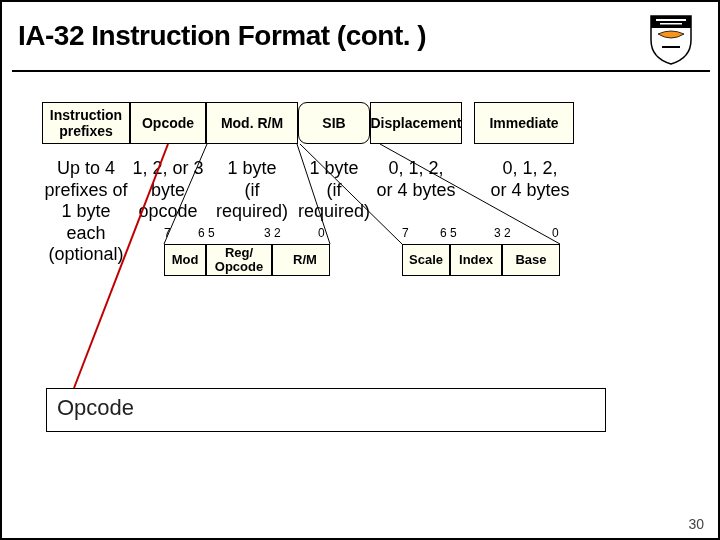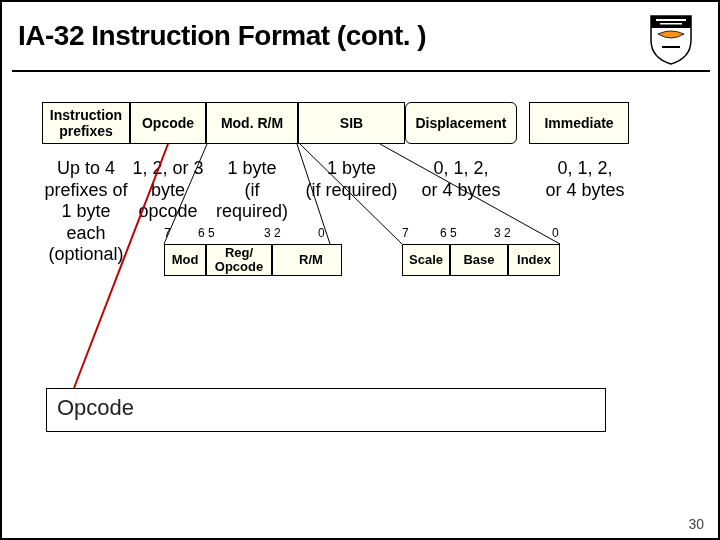--- a/index.html
+++ b/index.html
@@ -66,22 +66,22 @@
     align-items: center;
     justify-content: center;
     text-align: center;
     line-height: 1.15;
     height: 42px;
     box-sizing: border-box;
   }
   .w-pref   { width: 88px; }
   .w-op     { width: 76px; }
   .w-modrm  { width: 92px; }
-  .w-sib    { width: 107px; }
-  .w-disp   { width: 112px; border-radius: 6px; }
+  .w-sib    { width: 72px; border-radius: 9px; }
+  .w-disp   { width: 92px; }
   .w-imm    { width: 100px; margin-left: 12px; }
 
   
   .size-row {
     position: absolute;
     top: 156px;
     left: 40px;
     display: flex;
     font-size: 18px;
     text-align: center;
@@ -111,21 +111,21 @@
     display: flex;
     align-items: center;
     justify-content: center;
     height: 32px;
     box-sizing: border-box;
     text-align: center;
     line-height: 1.1;
   }
   .sm-mod { width: 42px; }
   .sm-reg { width: 66px; }
-  .sm-rm  { width: 70px; padding-left: 8px; }
+  .sm-rm  { width: 58px; padding-left: 8px; }
 
   
   .sib-sub {
     position: absolute;
     top: 242px;
     left: 400px;
     display: flex;
   }
   .sm-scale { width: 48px; }
   .sm-index { width: 52px; }
@@ -221,22 +221,22 @@
     <div class="sub-box sm-rm">R/M</div>
   </div>
 
   <span class="bit-label" style="left:400px; top:224px">7</span>
   <span class="bit-label" style="left:438px; top:224px">6 5</span>
   <span class="bit-label" style="left:492px; top:224px">3 2</span>
   <span class="bit-label" style="left:550px; top:224px">0</span>
 
   <div class="sib-sub">
     <div class="sub-box sm-scale">Scale</div>
+    <div class="sub-box sm-index">Index</div>
     <div class="sub-box sm-base">Base</div>
-    <div class="sub-box sm-index">Index</div>
   </div>
 
   <svg class="connectors">
 
     <line x1="205" y1="142" x2="162" y2="242" stroke="#000" stroke-width="1"></line>
     <line x1="295" y1="142" x2="328" y2="242" stroke="#000" stroke-width="1"></line>
 
     <line x1="298" y1="142" x2="400" y2="242" stroke="#000" stroke-width="1"></line>
     <line x1="378" y1="142" x2="558" y2="242" stroke="#000" stroke-width="1"></line>
 

